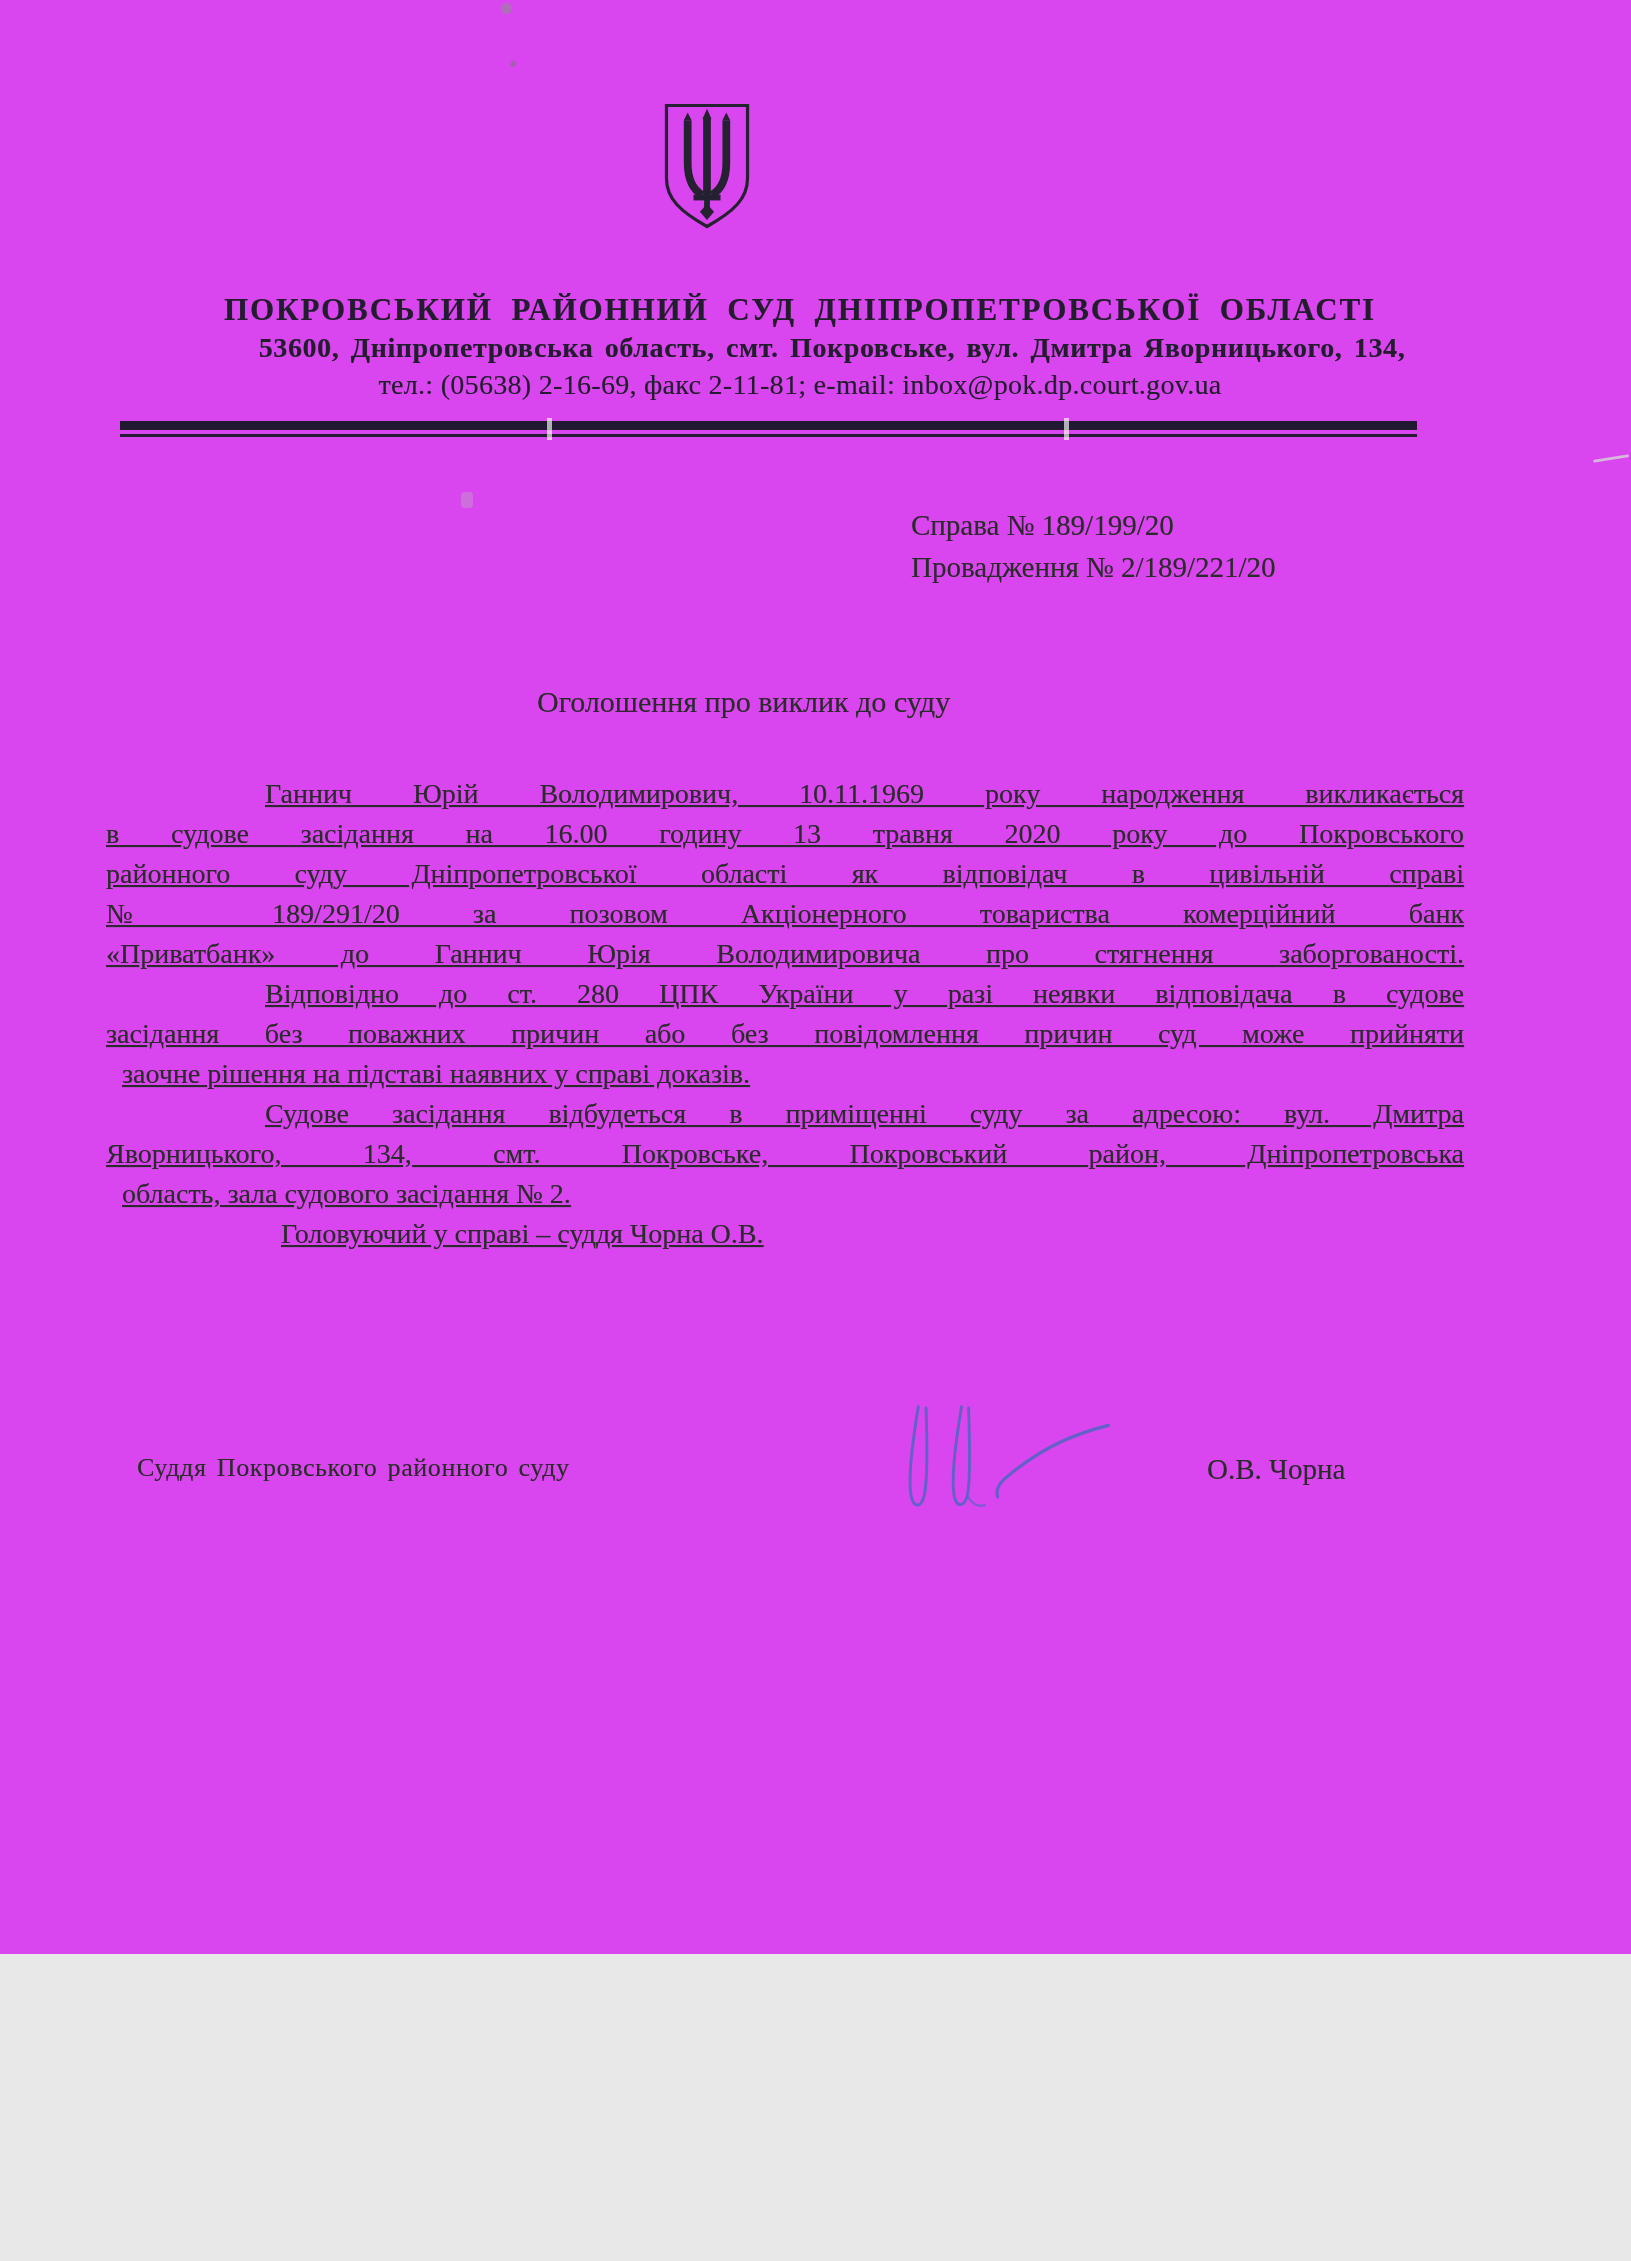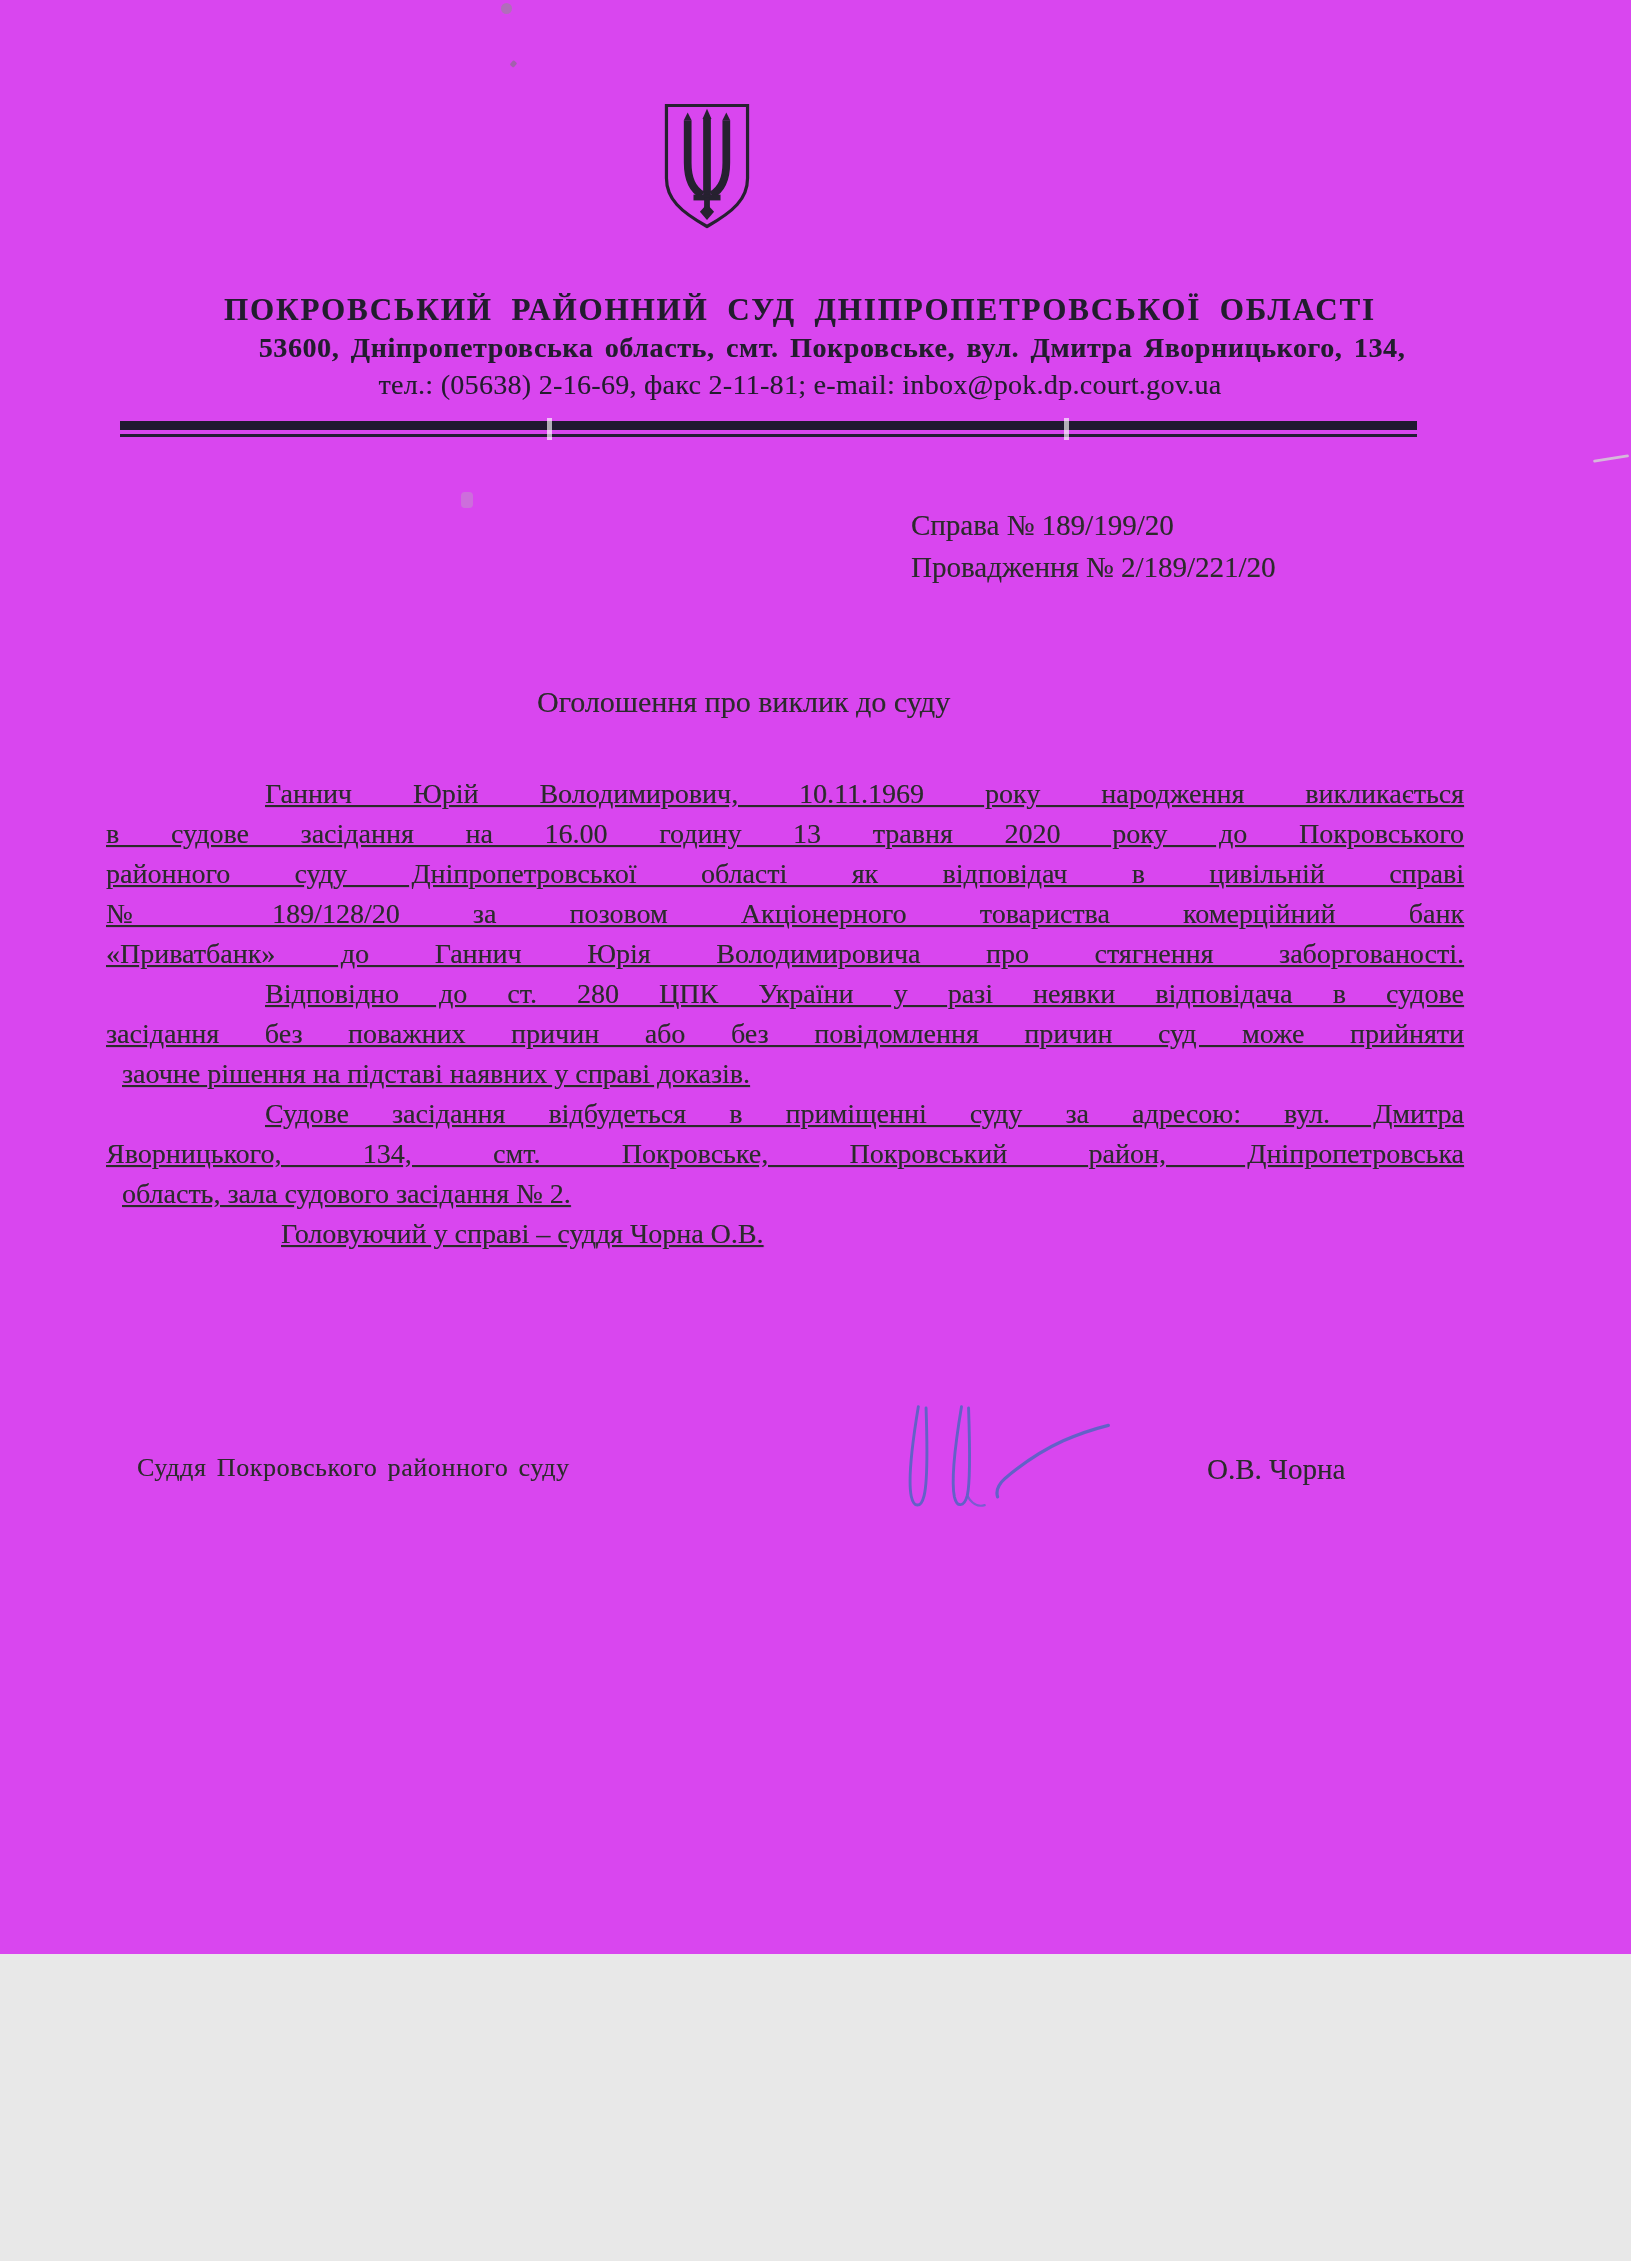--- a/index.html
+++ b/index.html
@@ -97,21 +97,21 @@
 
   <div class="abs case case-1 soft">Справа № 189/199/20</div>
   <div class="abs case case-2 soft">Провадження № 2/189/221/20</div>
 
   <div class="abs title soft">Оголошення про виклик до суду</div>
 
   <div class="abs body-col">
     <div class="bl ind soft">Ганнич Юрій Володимирович, 10.11.1969 року народження викликається</div>
     <div class="bl soft">в судове засідання на 16.00 годину 13 травня 2020 року до Покровського</div>
     <div class="bl soft">районного суду Дніпропетровської області як відповідач в цивільній справі</div>
-    <div class="bl soft">№ 189/128/20 за позовом Акціонерного товариства комерційний банк</div>
+    <div class="bl soft">№ 189/291/20 за позовом Акціонерного товариства комерційний банк</div>
     <div class="bl soft">«Приватбанк» до Ганнич Юрія Володимировича про стягнення заборгованості.</div>
     <div class="bl ind soft">Відповідно до ст. 280 ЦПК України у разі неявки відповідача в судове</div>
     <div class="bl soft">засідання без поважних причин або без повідомлення причин суд може прийняти</div>
     <div class="bl last soft">заочне рішення на підставі наявних у справі доказів.</div>
     <div class="bl ind soft">Судове засідання відбудеться в приміщенні суду за адресою: вул. Дмитра</div>
     <div class="bl soft">Яворницького, 134, смт. Покровське, Покровський район, Дніпропетровська</div>
     <div class="bl last soft">область, зала судового засідання № 2.</div>
     <div class="bl ind last soft">Головуючий у справі – суддя Чорна О.В.</div>
   </div>
 

